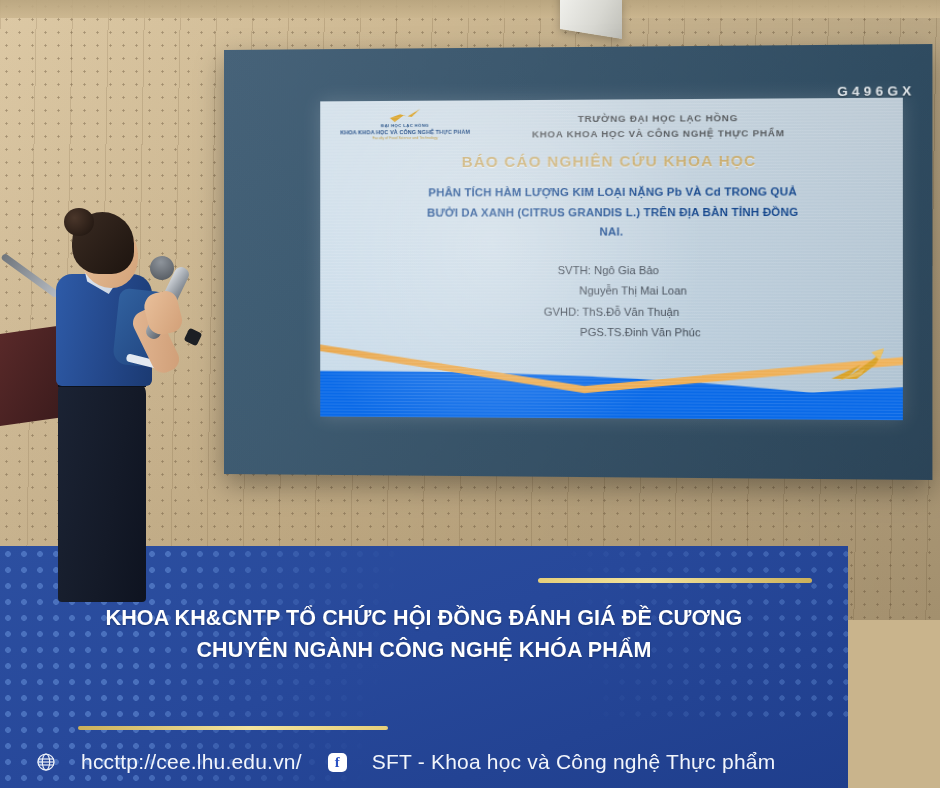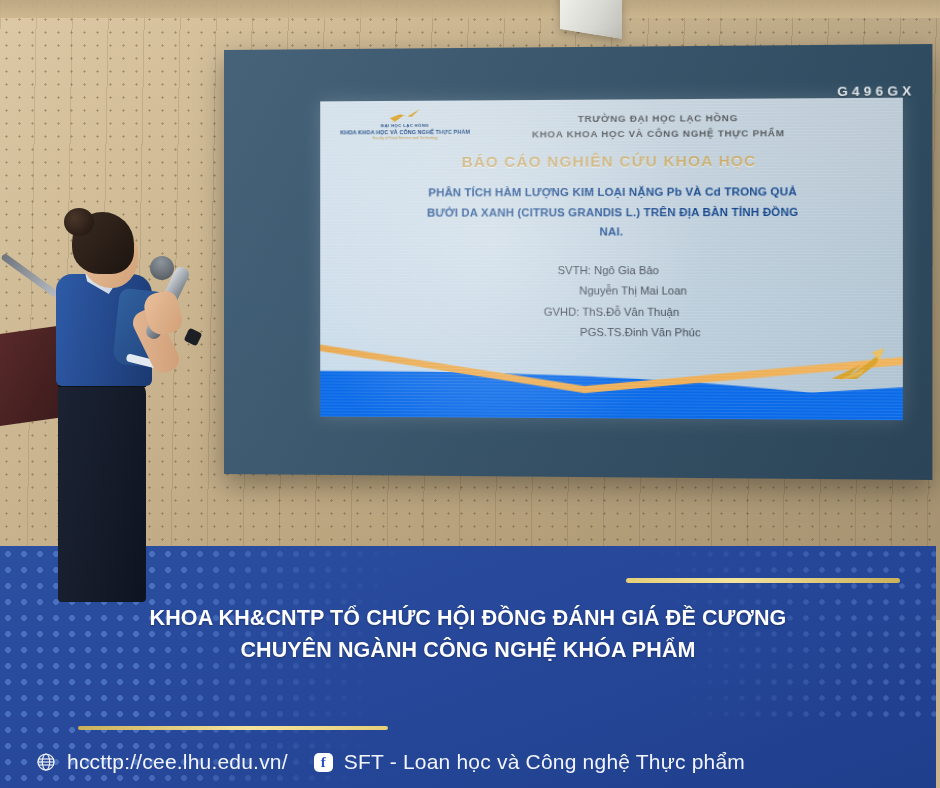--- a/index.html
+++ b/index.html
@@ -272,21 +272,21 @@
     border-radius: 4px; transform: rotate(36deg); z-index: 4;
   }
   .podium {
     position: absolute; left: -10px; top: 330px; width: 76px; height: 92px;
     background: linear-gradient(120deg, #5b2a2a, #3b1b1c);
     transform: skewY(-8deg); z-index: 4;
   }
 
   
   .banner {
-    position: absolute; left: 0; bottom: 0; width: 936px; height: 242px;
+    position: absolute; left: 0; bottom: 0; width: 848px; height: 242px;
     background: linear-gradient(160deg, #2c4fa0 0%, #27489a 45%, #1f3e8c 100%);
     overflow: hidden;
   }
   .banner-dots {
     position: absolute; left: 0; top: 0; width: 430px; height: 242px;
     background-image: radial-gradient(circle, rgba(120,165,235,0.42) 2.6px, rgba(0,0,0,0) 3.2px);
     background-size: 16px 16px;
     -webkit-mask-image: linear-gradient(100deg, rgba(0,0,0,1) 35%, rgba(0,0,0,0) 86%);
     mask-image: linear-gradient(100deg, rgba(0,0,0,1) 35%, rgba(0,0,0,0) 86%);
   }
@@ -322,21 +322,21 @@
     letter-spacing: .1px;
     line-height: 1.50;
     text-shadow: 0 1px 2px rgba(0,0,0,.28);
   }
 
   .footer {
     position: absolute; left: 0; right: 0; bottom: 14px;
     display: flex; align-items: center; gap: 26px;
     padding-left: 36px;
   }
-  .f-item { display: flex; align-items: center; gap: 11px; justify-content: space-between; }
+  .f-item { display: flex; align-items: center; gap: 25px; justify-content: space-between; }
   .f-item .f-text {
     color: #f2f5fb;
     font-size: 21px;
     letter-spacing: .2px;
     white-space: nowrap;
   }
   .globe-ic { width: 20px; height: 20px; display: block; }
   .fb-ic {
     width: 19px; height: 19px; border-radius: 5px;
     background: #ffffff; color: #2a51c2;
@@ -440,18 +440,18 @@
           <circle cx="12" cy="12" r="9.6" fill="none" stroke="#eef2f9" stroke-width="1.5"></circle>
           <ellipse cx="12" cy="12" rx="4.4" ry="9.6" fill="none" stroke="#eef2f9" stroke-width="1.4"></ellipse>
           <line x1="2.6" y1="8.4" x2="21.4" y2="8.4" stroke="#eef2f9" stroke-width="1.4"></line>
           <line x1="2.6" y1="15.6" x2="21.4" y2="15.6" stroke="#eef2f9" stroke-width="1.4"></line>
           <line x1="2.4" y1="12" x2="21.6" y2="12" stroke="#eef2f9" stroke-width="1.4"></line>
         </svg>
         <span class="f-text">hccttp://cee.lhu.edu.vn/</span>
       </div>
       <div class="f-item">
         <span class="fb-ic">f</span>
-        <span class="f-text">SFT - Loan học và Công nghệ Thực phẩm</span>
+        <span class="f-text">SFT - Khoa học và Công nghệ Thực phẩm</span>
       </div>
     </div>
   </div>
 
 </div>
 
 </body></html>

